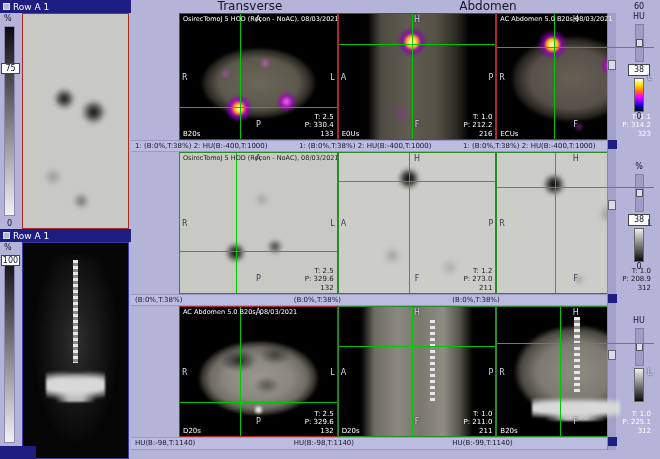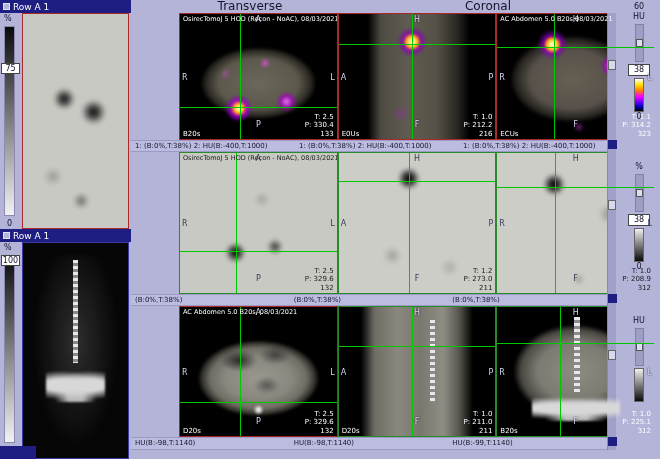--- a/index.html
+++ b/index.html
@@ -179,21 +179,21 @@
         </div>
         <div class="a2cornerbox"></div>
       </div>
     </div>
   </div>
 
   <div class="main">
 
     <div class="view-header">
       <span>Transverse</span>
-      <span>Coronal</span>
+      <span>Abdomen</span>
     </div>
 
     <div class="row row1">
       <div class="panel">
         <div class="img f-tra"></div>
         <div class="ch-v" style="left:38%"></div>
         <div class="ch-h" style="top:74%"></div>
         <span class="series">OsirecTomoJ 5 HOD (Recon - NoAC), 08/03/2021</span>
         <span class="ol o-top">A</span>
         <span class="ol o-left">R</span>

